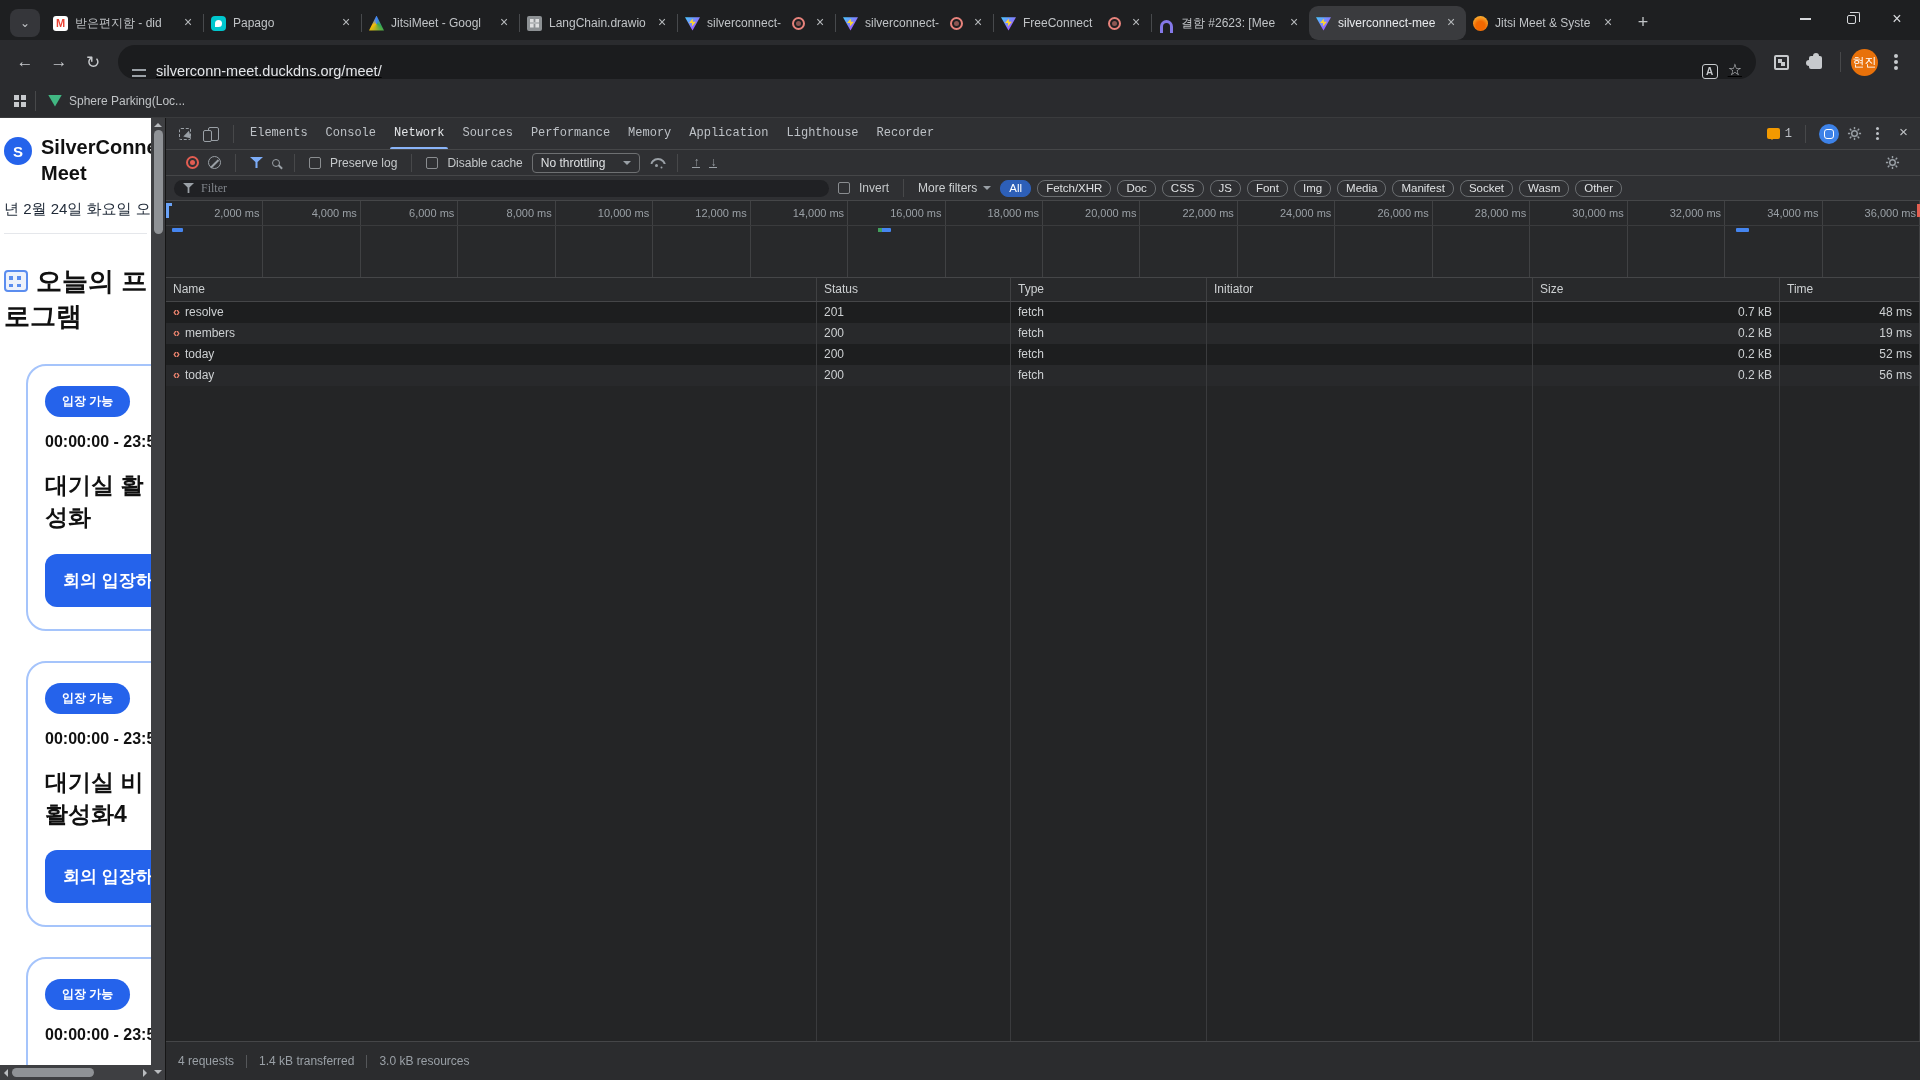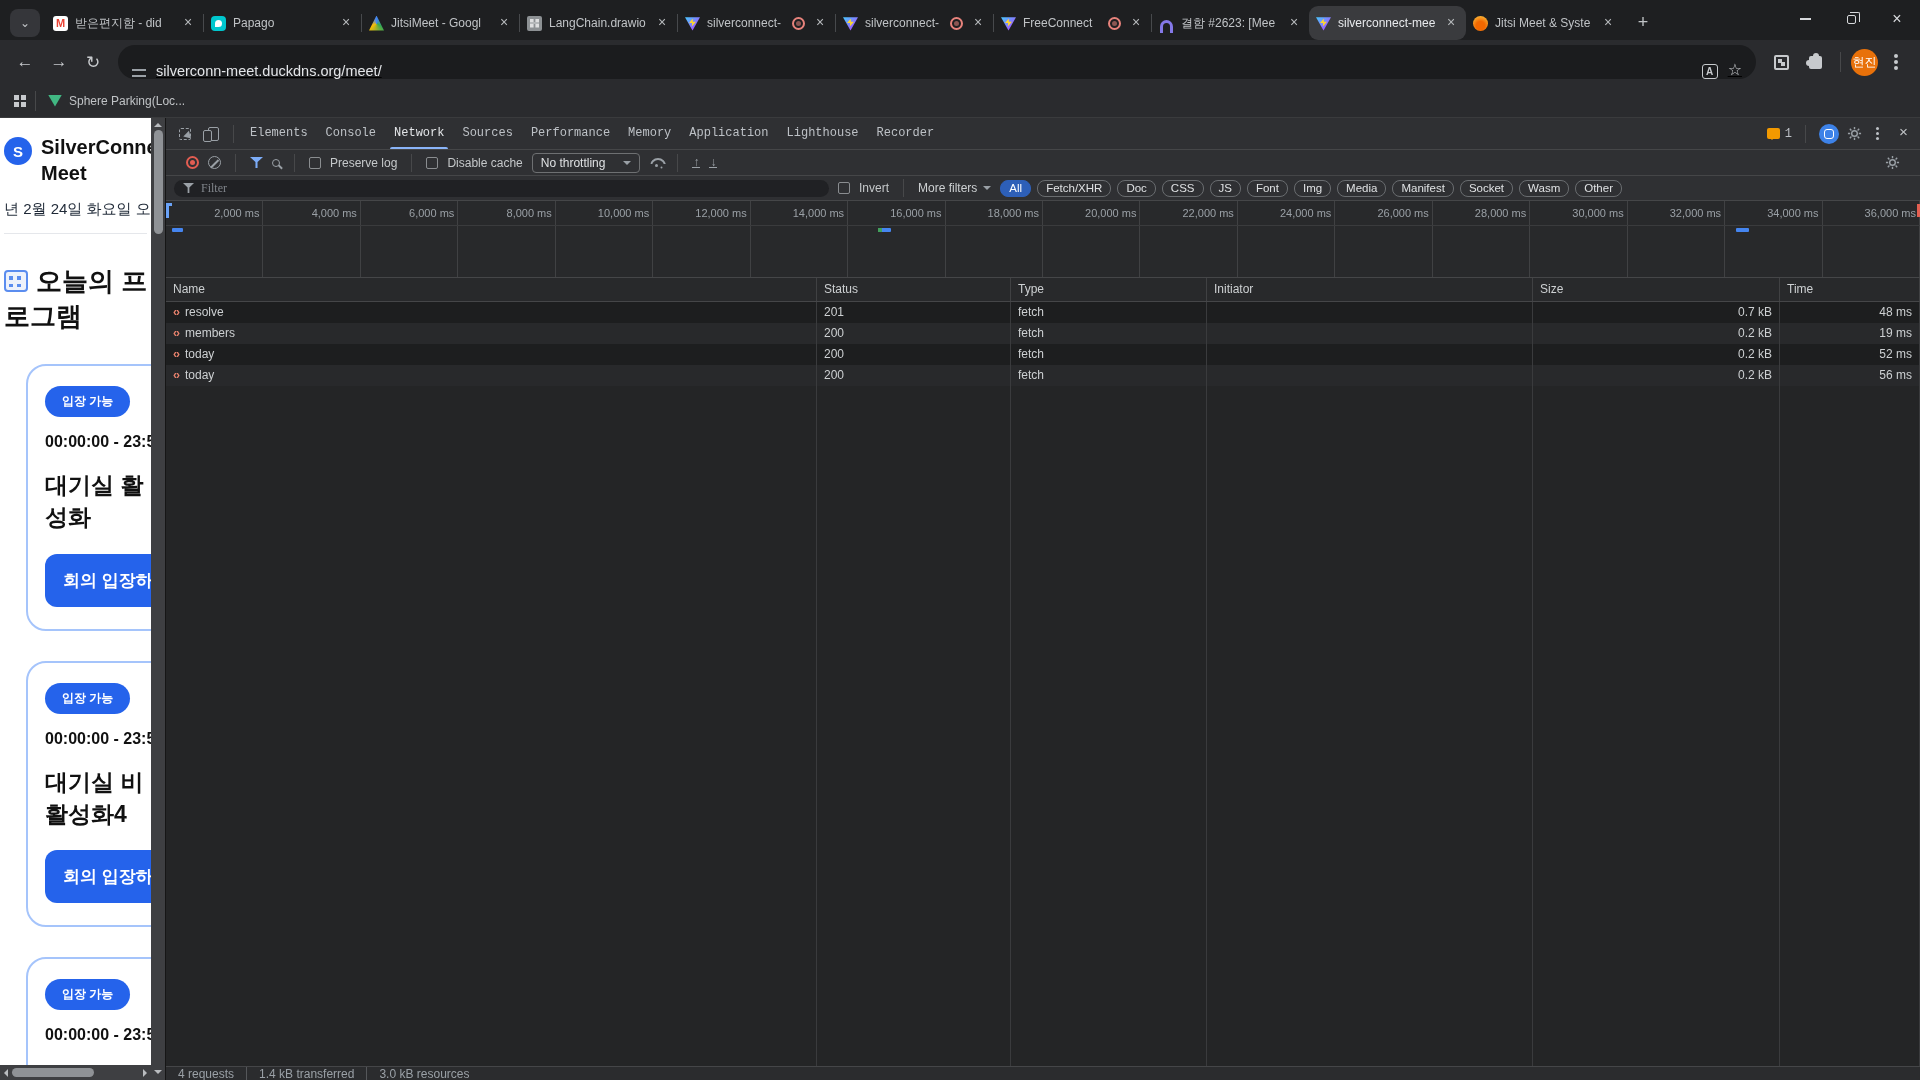--- a/index.html
+++ b/index.html
@@ -198,21 +198,21 @@
   .dt-row { height:21px; line-height:21px; flex:none; }
   .dt-row:nth-child(odd) { background:#1d1e1f; }
   .dt-row:nth-child(even) { background:#28292b; }
   .td { padding:0 7px; border-right:1px solid #3a3b3d; overflow:hidden; white-space:nowrap; color:#cdd0d2; }
   .td.name { display:flex; align-items:center; gap:6px; }
   .td.right { text-align:right; }
   .fetchicon { color:#e8826d; font-weight:bold; font-size:12px; letter-spacing:-1px; }
   .dt-emptyarea { flex:1; background:#242526; }
   .empty-cell { border-right:1px solid #3a3b3d; }
 
-  .dt-status { height:14px; background:#2b2c2e; border-top:1px solid #454648; display:flex;
+  .dt-status { height:39px; background:#2b2c2e; border-top:1px solid #454648; display:flex;
     align-items:center; padding:0 12px; gap:12px; color:#9aa0a6; font-size:12px; flex:none; }
   .st-sep { width:1px; height:13px; background:#55575a; }
 </style>
 </head>
 <body>
 
 <div class="tabstrip">
   <div class="tabsearch">⌄</div>
   <div id="browser-tabs" style="display:flex;align-items:flex-end;">
       <div class="tab">

